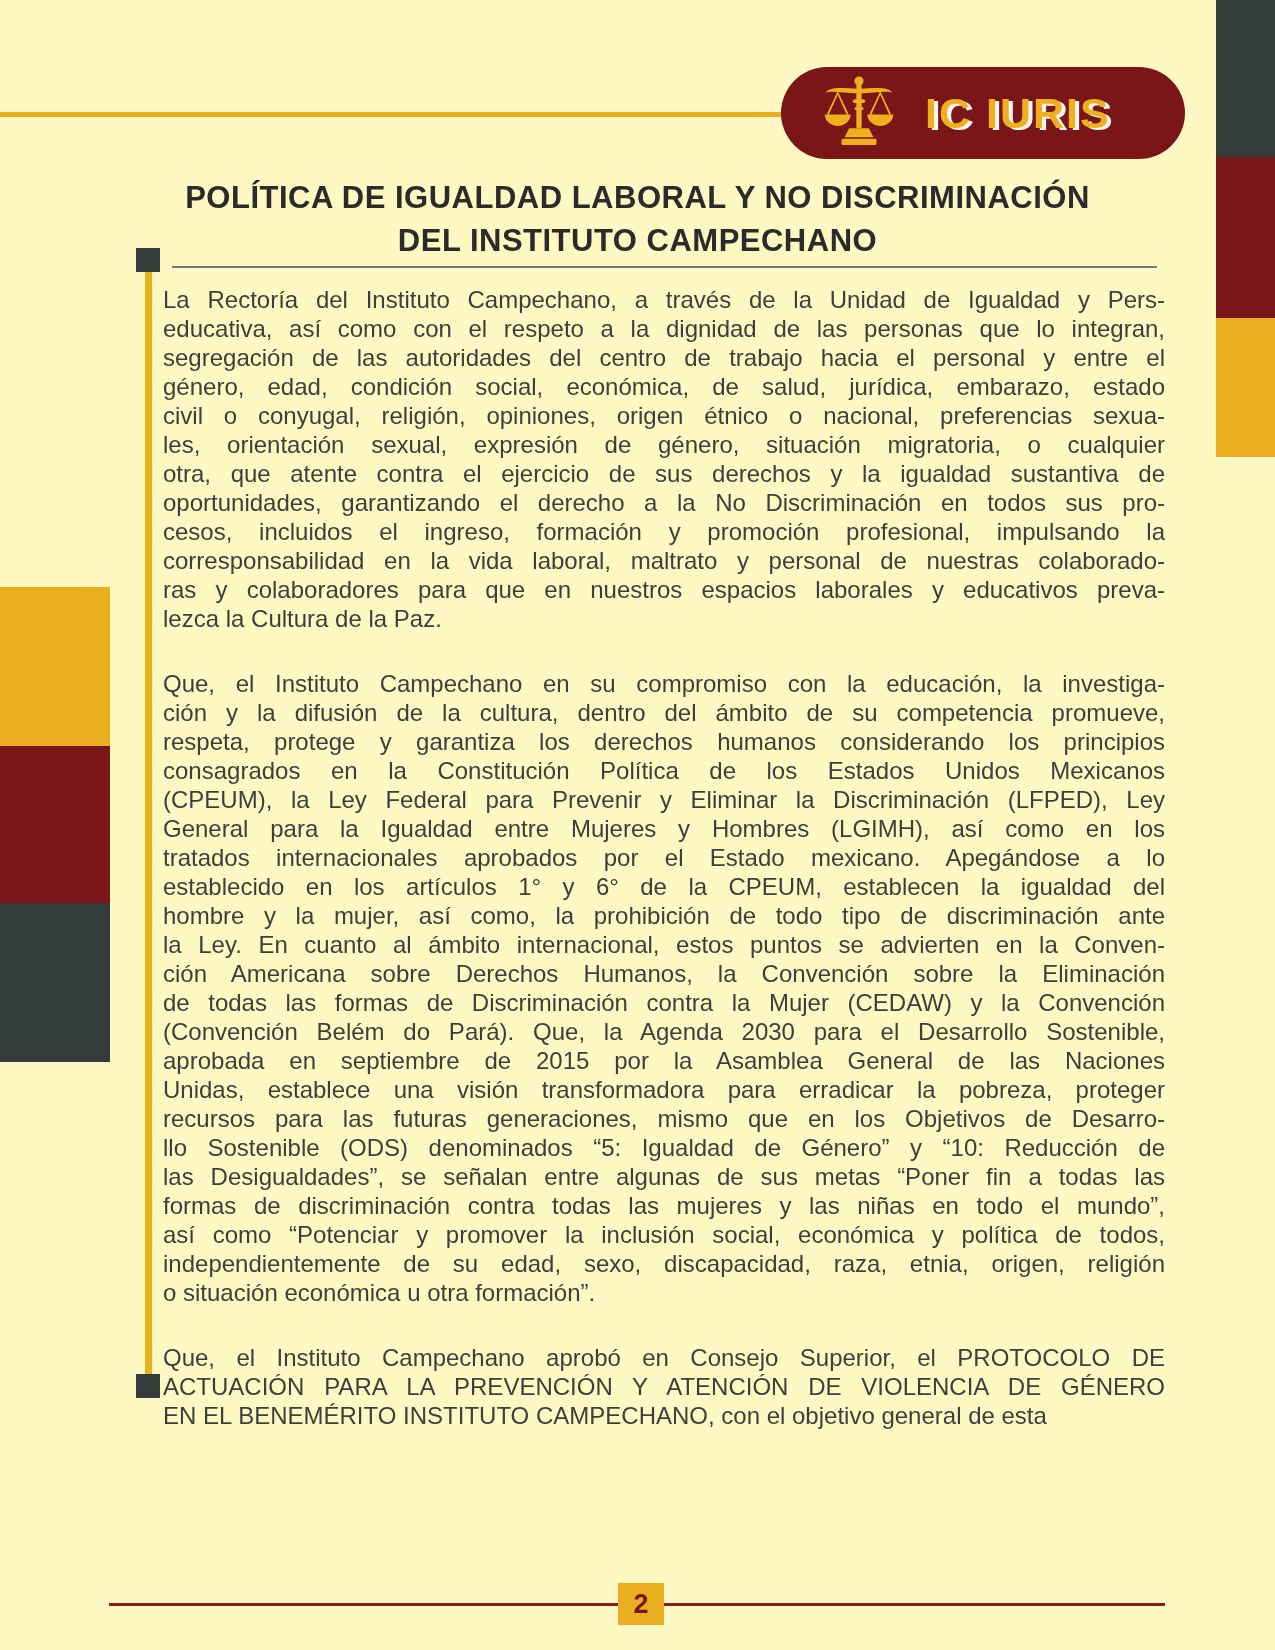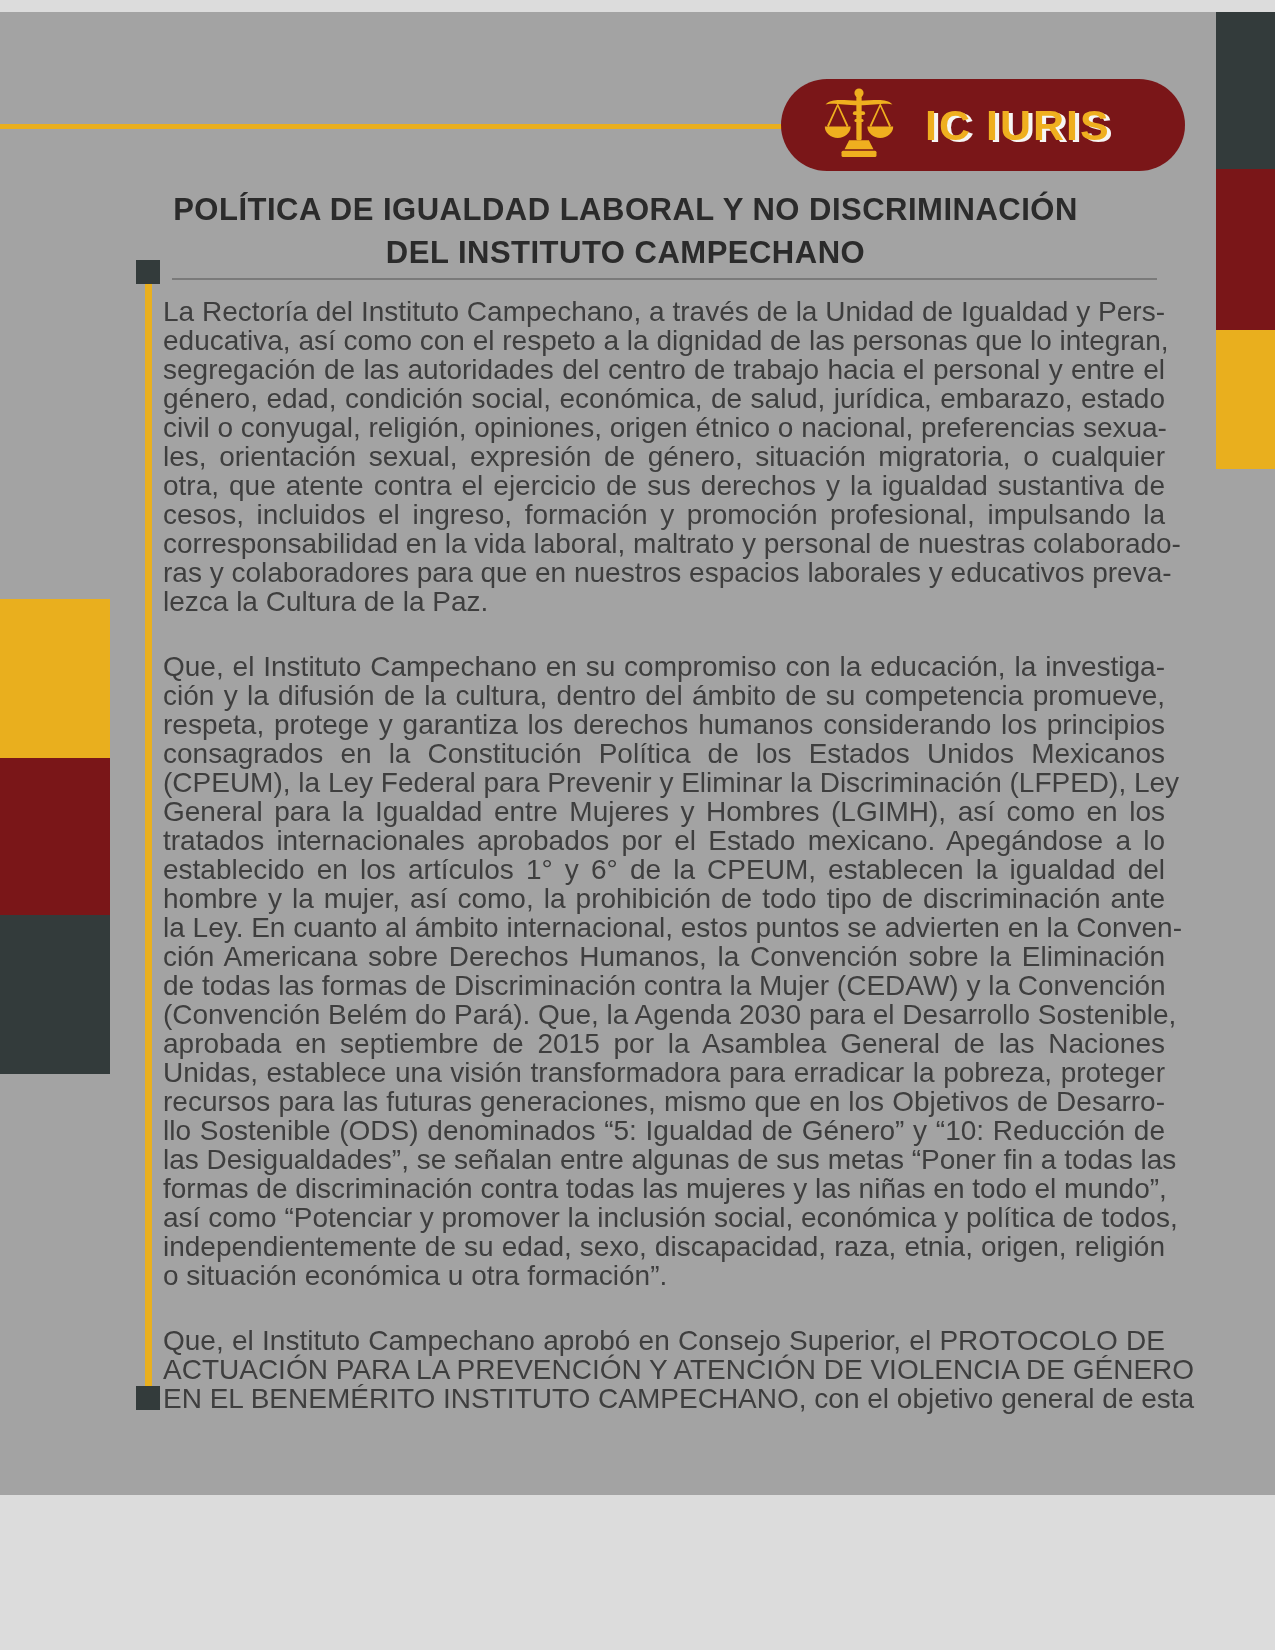--- a/index.html
+++ b/index.html
@@ -1,19 +1,19 @@
 <!DOCTYPE html>
 <html><head>
 <meta charset="utf-8">
 <style>
   html,body { margin:0; padding:0; }
   body { font-family: "Liberation Sans", sans-serif; background:#dcdcdc; }
   .page {
-    position:relative; width:1275px; height:1483px; margin:12px auto;
-    background:#a3a3a3; overflow:hidden;
+    position:relative; width:1275px; height:1650px; margin:0 auto;
+    background:#fef9c3; overflow:hidden;
   }
   
   .block { position:absolute; }
   .rb-gray { left:1216px; top:0;     width:59px; height:157px; background:#333B3B; }
   .rb-red  { left:1216px; top:157px; width:59px; height:161px; background:#7A1618; }
   .rb-gold { left:1216px; top:318px; width:59px; height:139px; background:#E9AF1E; }
   .lb-gold { left:0; top:587px; width:110px; height:159px; background:#E9AF1E; }
   .lb-red  { left:0; top:746px; width:110px; height:157px; background:#7A1618; }
   .lb-gray { left:0; top:903px; width:110px; height:159px; background:#333B3B; }
   
@@ -23,32 +23,32 @@
     background:#7A1618; border-radius:46px; display:flex; align-items:center;
     padding-left:38px; box-sizing:border-box; gap:26px;
   }
   .badge .brand {
     color:#EFAF1F; font-size:43px; font-weight:800; letter-spacing:2px;
     text-shadow:4px 2px 0 #F6F6F4; line-height:1;
   }
   .scales { width:80px; height:76px; display:block; }
   
   .title {
-    position:absolute; left:108px; top:176px; width:1035px; text-align:center;
+    position:absolute; left:120px; top:176px; width:1035px; text-align:center;
     color:#2B2B2B; font-size:31px; font-weight:800; line-height:43px; letter-spacing:.5px;
   }
   .title-rule { position:absolute; left:172px; top:266px; width:985px; height:2px; background:#7A7A7A; }
   .sq { position:absolute; width:24px; height:24px; background:#333B3B; }
   .sq-top    { left:136px; top:248px; }
   .sq-bottom { left:136px; top:1374px; }
   .gold-vline { position:absolute; left:145px; top:272px; width:7px; height:1104px; background:#E9AF1E; }
   
   .body-text {
     position:absolute; left:163px; top:285px; width:1002px;
-    color:#3E3E3E; font-size:28px; line-height:29px;
+    color:#3E3E3E; font-size:24px; line-height:29px;
   }
   .para + .para { margin-top:36px; }
   .line { text-align:justify; text-align-last:justify; white-space:nowrap; }
   .line.last { text-align-last:left; }
   
   .footer-rule { position:absolute; left:109px; top:1603px; width:1056px; height:3px; background:#8C1E20; }
   .page-num {
     position:absolute; left:618px; top:1583px; width:46px; height:42px;
     background:#E9AF1E; color:#7A1618; font-size:27px; font-weight:800;
     display:flex; align-items:center; justify-content:center;
@@ -97,20 +97,21 @@
 
   <div class="body-text">
       <div class="para">
         <div class="line">La Rectoría del Instituto Campechano, a través de la Unidad de Igualdad y Pers-</div>
         <div class="line">educativa, así como con el respeto a la dignidad de las personas que lo integran,</div>
         <div class="line">segregación de las autoridades del centro de trabajo hacia el personal y entre el</div>
         <div class="line">género, edad, condición social, económica, de salud, jurídica, embarazo, estado</div>
         <div class="line">civil o conyugal, religión, opiniones, origen étnico o nacional, preferencias sexua-</div>
         <div class="line">les, orientación sexual, expresión de género, situación migratoria, o cualquier</div>
         <div class="line">otra, que atente contra el ejercicio de sus derechos y la igualdad sustantiva de</div>
+        <div class="line">oportunidades, garantizando el derecho a la No Discriminación en todos sus pro-</div>
         <div class="line">cesos, incluidos el ingreso, formación y promoción profesional, impulsando la</div>
         <div class="line">corresponsabilidad en la vida laboral, maltrato y personal de nuestras colaborado-</div>
         <div class="line">ras y colaboradores para que en nuestros espacios laborales y educativos preva-</div>
         <div class="line last">lezca la Cultura de la Paz.</div>
       </div>
       <div class="para">
         <div class="line">Que, el Instituto Campechano en su compromiso con la  educación, la investiga-</div>
         <div class="line">ción y la difusión de la cultura, dentro del ámbito de su competencia promueve,</div>
         <div class="line">respeta, protege y garantiza los derechos humanos considerando los principios</div>
         <div class="line">consagrados en la Constitución Política de los Estados Unidos Mexicanos</div>

